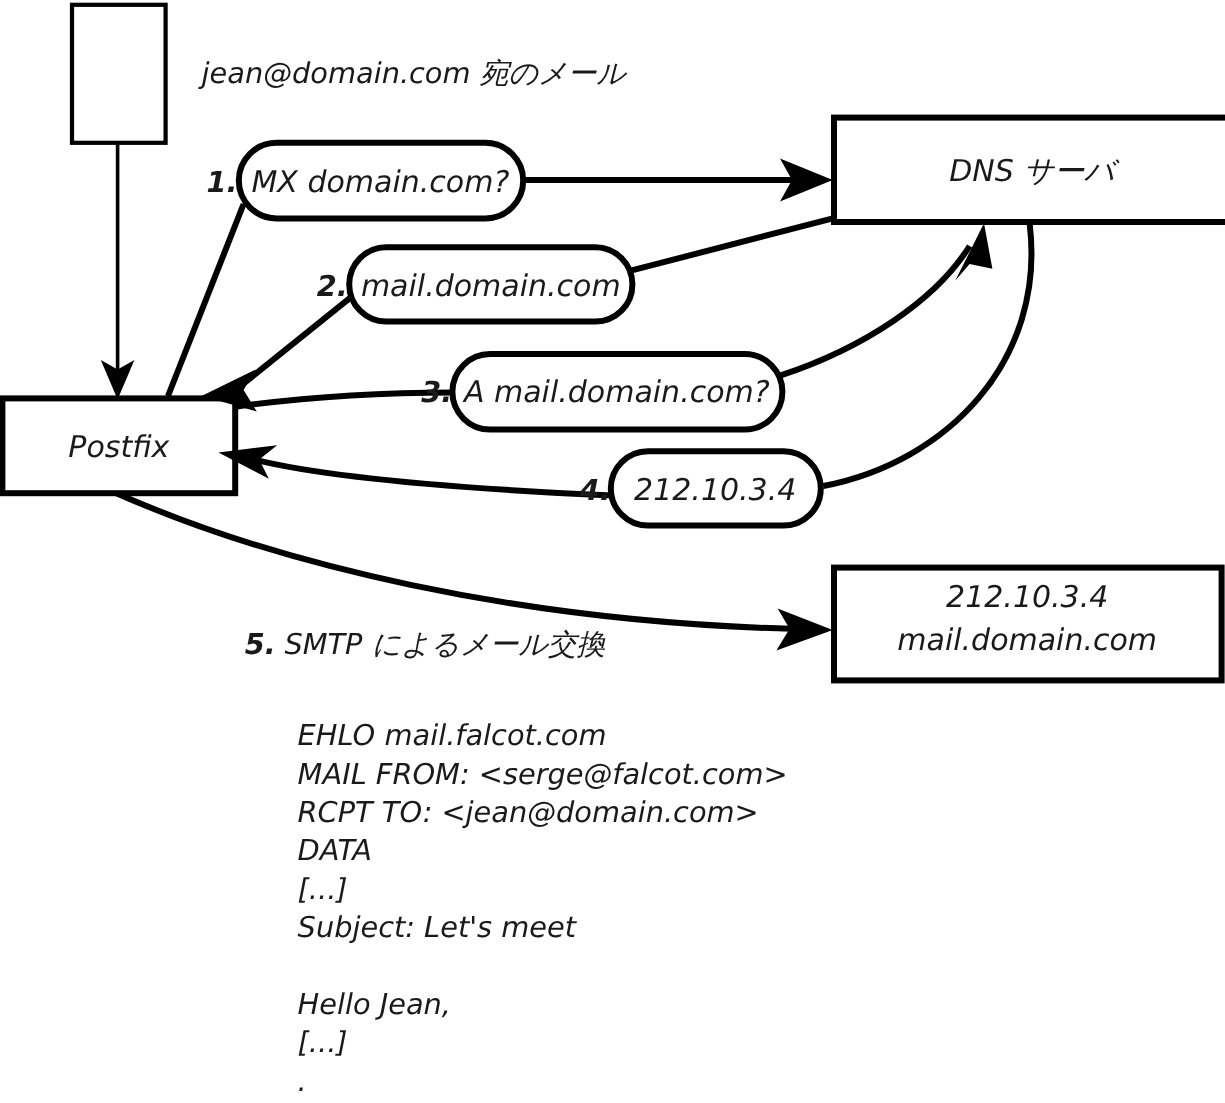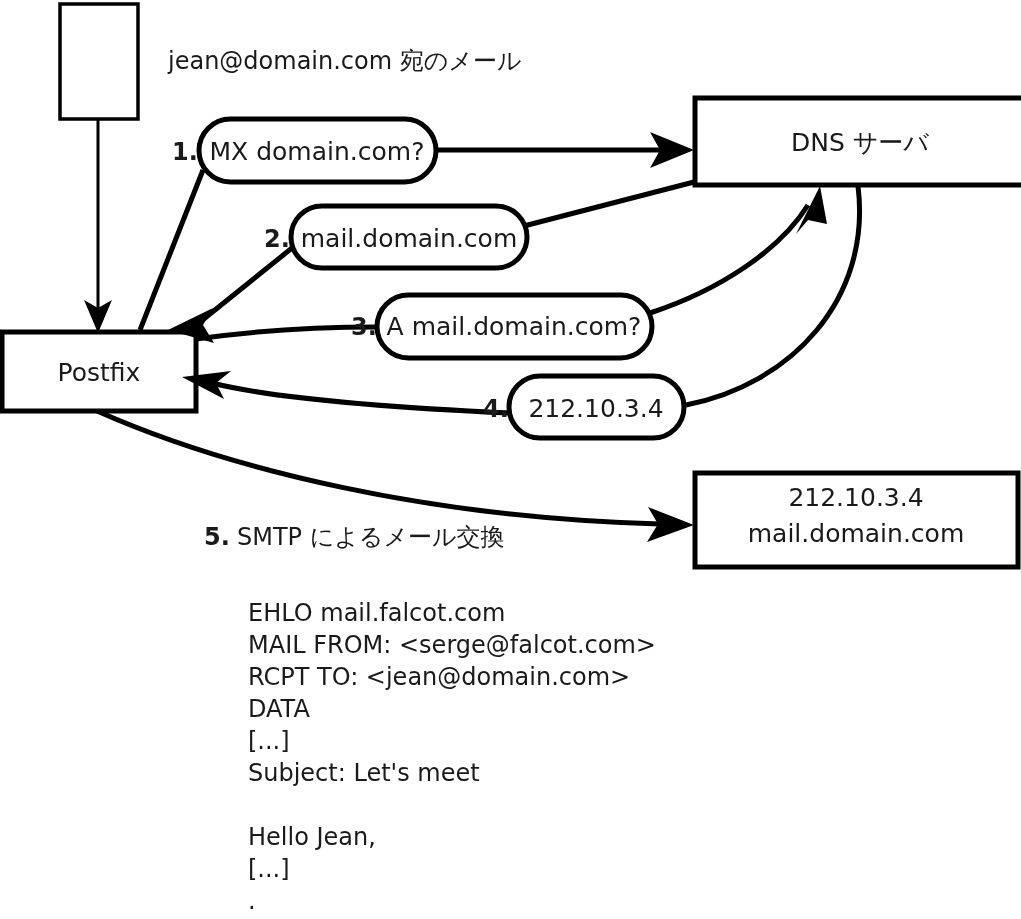--- a/index.html
+++ b/index.html
@@ -11,20 +11,21 @@
     width: 1021px;
     height: 919px;
     overflow: hidden;
     font-family: "DejaVu Sans", "Liberation Sans", sans-serif;
     color: #1a1a1a;
   }
   #diagram-root {
     position: relative;
     width: 1021px;
     height: 919px;
+    font-style: italic;
   }
   svg.canvas {
     position: absolute;
     top: 0;
     left: 0;
     width: 1021px;
     height: 919px;
   }
   .shape-stroke {
     fill: #ffffff;

